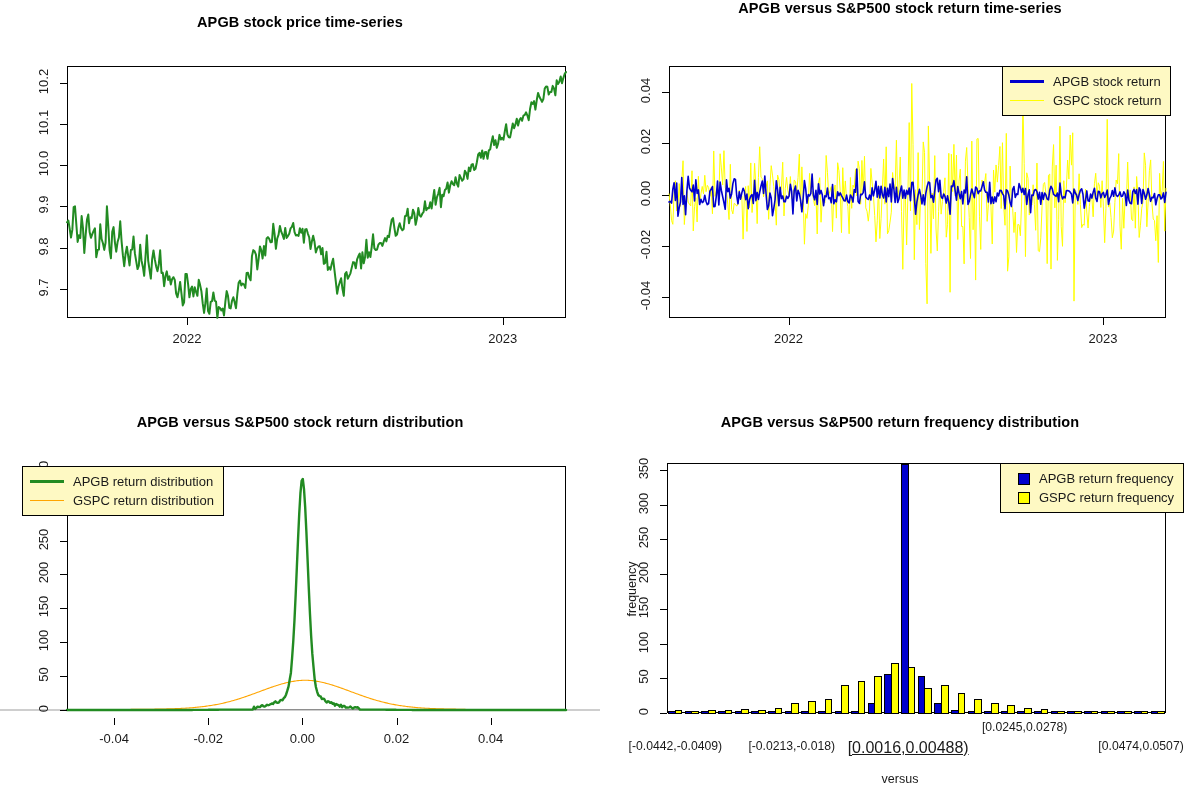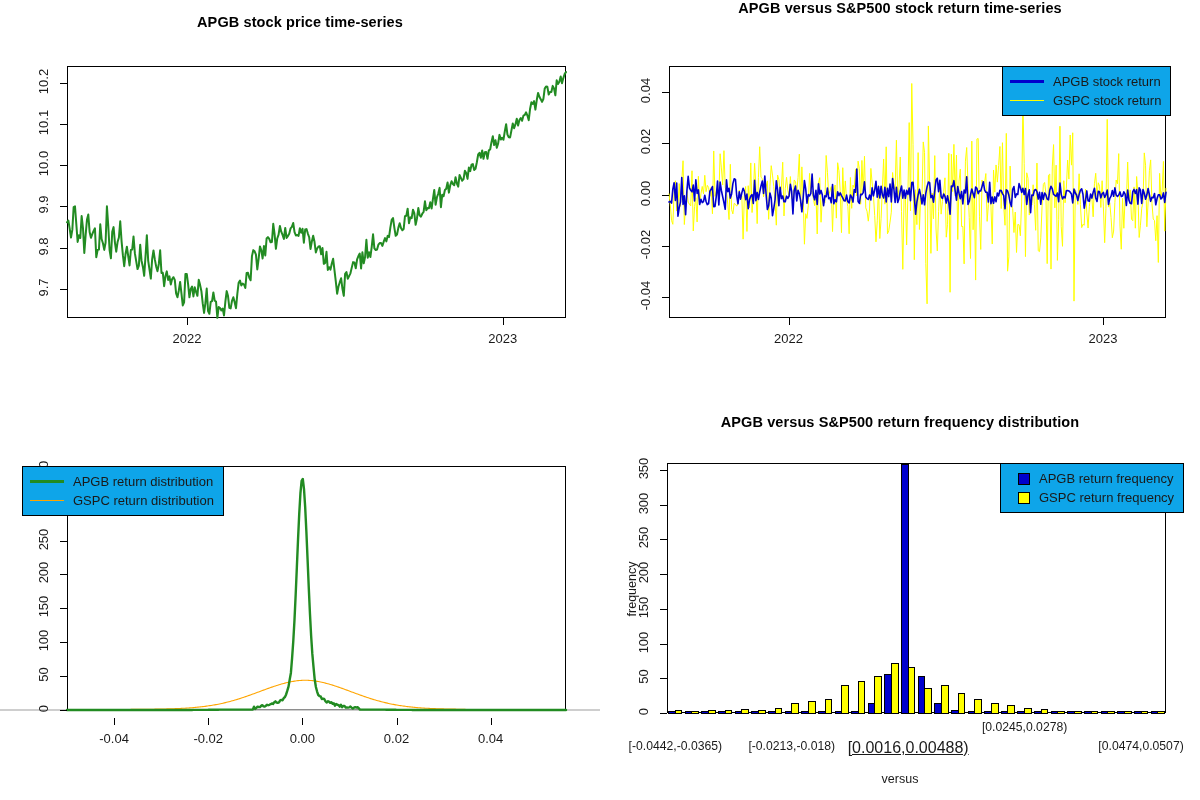--- a/index.html
+++ b/index.html
@@ -8,21 +8,21 @@
   #root{position:relative;width:1200px;height:800px;}
   .panel{position:absolute;width:600px;height:400px;}
   .p1{left:0;top:0;} .p2{left:600px;top:0;} .p3{left:0;top:400px;} .p4{left:600px;top:400px;}
   .ptitle{position:absolute;left:0;width:600px;text-align:center;font-weight:bold;font-size:14.5px;letter-spacing:.1px;}
   .plotbox{position:absolute;border:1px solid #000;box-sizing:border-box;background:transparent;}
   svg{display:block;overflow:visible;}
   .tick{position:absolute;font-size:13px;color:#1a1a1a;white-space:nowrap;}
   .ytick{transform-origin:center center;transform:rotate(-90deg);}
   .axlabel{position:absolute;font-size:12.5px;color:#1a1a1a;white-space:nowrap;}
   .axlabel.vert{transform-origin:center center;transform:rotate(-90deg);}
-  .legend{position:absolute;border:1px solid #000;background:#0ea5e9;padding:5px 9px 5px 7px;box-sizing:border-box;}
+  .legend{position:absolute;border:1px solid #000;background:#fef9c3;padding:5px 9px 5px 7px;box-sizing:border-box;}
   .legrow{display:flex;align-items:center;height:19px;}
   .legtext{font-size:13px;color:#1a1a1a;white-space:nowrap;margin-left:9px;}
   .swline{width:34px;height:0;border-top-style:solid;}
   .swbox{width:12px;height:12px;border:1px solid #000;box-sizing:border-box;margin-left:10px;}
   .tickmark{position:absolute;background:#000;}
 </style>
 </head>
 <body>
 
 <div id="root">
@@ -82,20 +82,21 @@
         <span class="legtext">APGB stock return</span>
       </div>
       <div class="legrow">
         <span class="swline" style="border-top-width:1px;border-top-color:#FFFF00;"></span>
         <span class="legtext">GSPC stock return</span>
       </div>
     </div>
   </div>
 
   <div class="panel p3">
+    <div class="ptitle" style="top:14px;">APGB versus S&amp;P500 stock return distribution</div>
     <div class="plotbox" style="left:67px;top:66px;width:499px;height:244px;"></div>
     <svg id="svg-p3" style="position:absolute;left:0;top:0;" width="600" height="400">
         <line x1="0" y1="310" x2="600" y2="310" stroke="#BEBEBE" stroke-width="1.4"></line>
         <polyline points="67.00,309.69 68.19,309.69 69.38,309.68 70.57,309.68 71.76,309.68 72.95,309.67 74.15,309.67 75.34,309.67 76.53,309.66 77.72,309.66 78.91,309.65 80.10,309.65 81.29,309.65 82.48,309.64 83.67,309.64 84.86,309.63 86.05,309.63 87.25,309.63 88.44,309.62 89.63,309.62 90.82,309.61 92.01,309.61 93.20,309.61 94.39,309.60 95.58,309.60 96.77,309.59 97.96,309.59 99.16,309.58 100.35,309.58 101.54,309.57 102.73,309.57 103.92,309.56 105.11,309.56 106.30,309.55 107.49,309.55 108.68,309.54 109.87,309.54 111.06,309.53 112.26,309.53 113.45,309.52 114.64,309.52 115.83,309.51 117.02,309.50 118.21,309.50 119.40,309.49 120.59,309.49 121.78,309.48 122.97,309.47 124.16,309.47 125.36,309.46 126.55,309.45 127.74,309.44 128.93,309.44 130.12,309.43 131.31,309.42 132.50,309.41 133.69,309.40 134.88,309.40 136.07,309.39 137.26,309.38 138.46,309.37 139.65,309.36 140.84,309.35 142.03,309.33 143.22,309.32 144.41,309.31 145.60,309.30 146.79,309.28 147.98,309.27 149.17,309.26 150.37,309.24 151.56,309.22 152.75,309.21 153.94,309.19 155.13,309.17 156.32,309.15 157.51,309.13 158.70,309.11 159.89,309.09 161.08,309.06 162.27,309.04 163.47,309.01 164.66,308.98 165.85,308.95 167.04,308.92 168.23,308.89 169.42,308.86 170.61,308.82 171.80,308.78 172.99,308.74 174.18,308.70 175.37,308.65 176.57,308.60 177.76,308.55 178.95,308.50 180.14,308.44 181.33,308.38 182.52,308.32 183.71,308.26 184.90,308.19 186.09,308.12 187.28,308.04 188.47,307.96 189.67,307.87 190.86,307.79 192.05,307.69 193.24,307.60 194.43,307.49 195.62,307.39 196.81,307.27 198.00,307.16 199.19,307.03 200.38,306.90 201.58,306.77 202.77,306.63 203.96,306.48 205.15,306.33 206.34,306.17 207.53,306.00 208.72,305.83 209.91,305.65 211.10,305.46 212.29,305.27 213.48,305.07 214.68,304.86 215.87,304.64 217.06,304.42 218.25,304.18 219.44,303.94 220.63,303.69 221.82,303.44 223.01,303.17 224.20,302.90 225.39,302.62 226.58,302.33 227.78,302.03 228.97,301.72 230.16,301.41 231.35,301.09 232.54,300.76 233.73,300.42 234.92,300.07 236.11,299.72 237.30,299.36 238.49,298.99 239.68,298.62 240.88,298.23 242.07,297.85 243.26,297.45 244.45,297.05 245.64,296.64 246.83,296.23 248.02,295.81 249.21,295.39 250.40,294.96 251.59,294.53 252.79,294.10 253.98,293.66 255.17,293.22 256.36,292.78 257.55,292.34 258.74,291.90 259.93,291.45 261.12,291.01 262.31,290.57 263.50,290.13 264.69,289.69 265.89,289.25 267.08,288.82 268.27,288.39 269.46,287.96 270.65,287.54 271.84,287.13 273.03,286.72 274.22,286.32 275.41,285.92 276.60,285.54 277.79,285.16 278.99,284.80 280.18,284.44 281.37,284.09 282.56,283.76 283.75,283.44 284.94,283.13 286.13,282.83 287.32,282.55 288.51,282.28 289.70,282.02 290.89,281.78 292.09,281.56 293.28,281.35 294.47,281.15 295.66,280.98 296.85,280.82 298.04,280.67 299.23,280.55 300.42,280.44 301.61,280.35 302.80,280.27 304.00,280.22 305.19,280.18 306.38,280.22 307.57,280.27 308.76,280.34 309.95,280.44 311.14,280.54 312.33,280.67 313.52,280.81 314.71,280.97 315.90,281.15 317.10,281.34 318.29,281.55 319.48,281.78 320.67,282.02 321.86,282.27 323.05,282.54 324.24,282.82 325.43,283.12 326.62,283.43 327.81,283.75 329.00,284.08 330.20,284.43 331.39,284.79 332.58,285.15 333.77,285.53 334.96,285.91 336.15,286.31 337.34,286.71 338.53,287.11 339.72,287.53 340.91,287.95 342.11,288.37 343.30,288.80 344.49,289.24 345.68,289.67 346.87,290.11 348.06,290.56 349.25,291.00 350.44,291.44 351.63,291.89 352.82,292.33 354.01,292.77 355.21,293.21 356.40,293.65 357.59,294.09 358.78,294.52 359.97,294.95 361.16,295.38 362.35,295.80 363.54,296.22 364.73,296.63 365.92,297.04 367.11,297.44 368.31,297.84 369.50,298.22 370.69,298.61 371.88,298.98 373.07,299.35 374.26,299.71 375.45,300.07 376.64,300.41 377.83,300.75 379.02,301.08 380.21,301.40 381.41,301.72 382.60,302.02 383.79,302.32 384.98,302.61 386.17,302.89 387.36,303.16 388.55,303.43 389.74,303.69 390.93,303.94 392.12,304.18 393.32,304.41 394.51,304.63 395.70,304.85 396.89,305.06 398.08,305.26 399.27,305.46 400.46,305.64 401.65,305.83 402.84,306.00 404.03,306.16 405.22,306.32 406.42,306.48 407.61,306.62 408.80,306.77 409.99,306.90 411.18,307.03 412.37,307.15 413.56,307.27 414.75,307.38 415.94,307.49 417.13,307.59 418.32,307.69 419.52,307.78 420.71,307.87 421.90,307.96 423.09,308.04 424.28,308.11 425.47,308.19 426.66,308.26 427.85,308.32 429.04,308.38 430.23,308.44 431.42,308.50 432.62,308.55 433.81,308.60 435.00,308.65 436.19,308.70 437.38,308.74 438.57,308.78 439.76,308.82 440.95,308.85 442.14,308.89 443.33,308.92 444.53,308.95 445.72,308.98 446.91,309.01 448.10,309.04 449.29,309.06 450.48,309.09 451.67,309.11 452.86,309.13 454.05,309.15 455.24,309.17 456.43,309.19 457.63,309.21 458.82,309.22 460.01,309.24 461.20,309.26 462.39,309.27 463.58,309.28 464.77,309.30 465.96,309.59 467.15,309.59 468.34,309.59 469.53,309.59 470.73,309.59 471.92,309.59 473.11,309.59 474.30,309.59 475.49,309.59 476.68,309.59 477.87,309.59 479.06,309.59 480.25,309.59 481.44,309.59 482.63,309.59 483.83,309.59 485.02,309.59 486.21,309.59 487.40,309.59 488.59,309.59 489.78,309.59 490.97,309.59 492.16,309.59 493.35,309.59 494.54,309.59 495.74,309.59 496.93,309.59 498.12,309.59 499.31,309.59 500.50,309.59 501.69,309.59 502.88,309.59 504.07,309.59 505.26,309.59 506.45,309.59 507.64,309.59 508.84,309.59 510.03,309.59 511.22,309.59 512.41,309.59 513.60,309.59 514.79,309.60 515.98,309.60 517.17,309.61 518.36,309.61 519.55,309.61 520.74,309.62 521.94,309.62 523.13,309.63 524.32,309.63 525.51,309.63 526.70,309.64 527.89,309.64 529.08,309.65 530.27,309.65 531.46,309.65 532.65,309.66 533.84,309.66 535.04,309.67 536.23,309.67 537.42,309.67 538.61,309.68 539.80,309.68 540.99,309.68 542.18,309.69 543.37,309.69 544.56,309.69 545.75,309.70 546.95,309.70 548.14,309.70 549.33,309.71 550.52,309.71 551.71,309.71 552.90,309.72 554.09,309.72 555.28,309.72 556.47,309.72 557.66,309.73 558.85,309.73 560.05,309.73 561.24,309.74 562.43,309.74 563.62,309.74 564.81,309.74 566.00,309.75" fill="none" stroke="#FFA500" stroke-width="1.1" stroke-linejoin="round" stroke-linecap="round"></polyline>
         <polyline points="67.00,310.00 68.19,310.00 69.38,310.00 70.57,310.00 71.76,310.00 72.95,310.00 74.15,310.00 75.34,310.00 76.53,310.00 77.72,310.00 78.91,310.00 80.10,310.00 81.29,310.00 82.48,310.00 83.67,310.00 84.86,310.00 86.05,310.00 87.25,310.00 88.44,310.00 89.63,310.00 90.82,310.00 92.01,310.00 93.20,310.00 94.39,310.00 95.58,310.00 96.77,310.00 97.96,310.00 99.16,310.00 100.35,310.00 101.54,310.00 102.73,310.00 103.92,310.00 105.11,310.00 106.30,310.00 107.49,310.00 108.68,310.00 109.87,310.00 111.06,310.00 112.26,310.00 113.45,310.00 114.64,310.00 115.83,310.00 117.02,310.00 118.21,310.00 119.40,310.00 120.59,310.00 121.78,310.00 122.97,310.00 124.16,310.00 125.36,310.00 126.55,310.00 127.74,310.00 128.93,310.00 130.12,310.00 131.31,310.00 132.50,310.00 133.69,310.00 134.88,310.00 136.07,310.00 137.26,310.00 138.46,310.00 139.65,310.00 140.84,310.00 142.03,310.00 143.22,310.00 144.41,309.99 145.60,309.99 146.79,309.99 147.98,309.99 149.17,309.99 150.37,309.99 151.56,309.99 152.75,309.99 153.94,309.99 155.13,309.99 156.32,309.99 157.51,309.99 158.70,309.99 159.89,309.99 161.08,309.99 162.27,309.99 163.47,309.99 164.66,309.98 165.85,309.98 167.04,309.98 168.23,309.98 169.42,309.98 170.61,309.98 171.80,309.98 172.99,309.97 174.18,309.97 175.37,309.97 176.57,309.97 177.76,309.97 178.95,309.97 180.14,309.96 181.33,309.96 182.52,309.96 183.71,309.95 184.90,309.95 186.09,309.95 187.28,309.94 188.47,309.94 189.67,309.94 190.86,309.93 192.05,309.93 193.24,309.92 194.43,309.92 195.62,309.91 196.81,309.91 198.00,309.90 199.19,309.89 200.38,309.89 201.58,309.88 202.77,309.87 203.96,309.86 205.15,309.85 206.34,309.84 207.53,309.83 208.72,309.82 209.91,309.81 211.10,309.79 212.29,309.78 213.48,309.76 214.68,309.75 215.87,309.73 217.06,309.71 218.25,309.69 219.44,309.67 220.63,309.65 221.82,309.63 223.01,309.60 224.20,309.59 225.39,309.59 226.58,309.59 227.78,309.59 228.97,309.59 230.16,309.59 231.35,309.59 232.54,309.59 233.73,309.59 234.92,309.59 236.11,309.59 237.30,309.59 238.49,309.59 239.68,309.59 240.88,309.59 242.07,309.59 243.26,309.59 244.45,309.59 245.64,309.59 246.83,309.59 248.02,309.59 249.21,309.59 250.40,309.59 251.59,309.59 252.79,309.59 253.98,306.69 255.17,308.92 256.36,307.88 257.55,306.74 258.74,307.00 259.93,307.16 261.12,305.83 262.31,305.15 263.50,306.29 264.69,306.60 265.89,305.69 267.08,304.80 268.27,305.20 269.46,304.76 270.65,304.20 271.84,303.46 273.03,303.92 274.22,302.33 275.41,301.33 276.60,302.57 277.79,302.75 278.99,302.33 280.18,300.37 281.37,299.91 282.56,300.29 283.75,298.07 284.94,296.99 286.13,294.43 287.32,290.69 288.51,286.60 289.70,279.66 290.89,272.97 292.09,258.09 293.28,241.12 294.47,220.24 295.66,195.01 296.85,167.33 298.04,139.35 299.23,113.79 300.42,93.48 301.61,80.85 302.80,78.90 304.00,89.04 305.19,107.39 306.38,131.75 307.57,159.33 308.76,187.34 309.95,213.44 311.14,236.04 312.33,253.95 313.52,267.22 314.71,279.53 315.90,286.94 317.10,291.53 318.29,295.02 319.48,296.03 320.67,296.42 321.86,299.05 323.05,298.71 324.24,298.94 325.43,301.24 326.62,302.57 327.81,301.28 329.00,301.58 330.20,302.87 331.39,302.17 332.58,303.78 333.77,303.25 334.96,305.63 336.15,303.99 337.34,304.76 338.53,305.11 339.72,306.63 340.91,304.73 342.11,307.21 343.30,305.94 344.49,305.91 345.68,307.64 346.87,307.48 348.06,307.60 349.25,307.39 350.44,306.50 351.63,307.62 352.82,308.54 354.01,307.65 355.21,307.08 356.40,307.52 357.59,307.28 358.78,308.27 359.97,309.59 361.16,309.59 362.35,309.59 363.54,309.59 364.73,309.59 365.92,309.59 367.11,309.59 368.31,309.59 369.50,309.59 370.69,309.59 371.88,309.59 373.07,309.59 374.26,309.59 375.45,309.59 376.64,309.59 377.83,309.59 379.02,309.59 380.21,309.59 381.41,309.59 382.60,309.62 383.79,309.64 384.98,309.67 386.17,309.69 387.36,309.71 388.55,309.73 389.74,309.74 390.93,309.76 392.12,309.77 393.32,309.79 394.51,309.80 395.70,309.82 396.89,309.83 398.08,309.84 399.27,309.85 400.46,309.86 401.65,309.87 402.84,309.88 404.03,309.88 405.22,309.89 406.42,309.90 407.61,309.90 408.80,309.91 409.99,309.92 411.18,309.92 412.37,309.93 413.56,309.93 414.75,309.94 415.94,309.94 417.13,309.94 418.32,309.95 419.52,309.95 420.71,309.95 421.90,309.96 423.09,309.96 424.28,309.96 425.47,309.96 426.66,309.97 427.85,309.97 429.04,309.97 430.23,309.97 431.42,309.97 432.62,309.98 433.81,309.98 435.00,309.98 436.19,309.98 437.38,309.98 438.57,309.98 439.76,309.98 440.95,309.98 442.14,309.99 443.33,309.99 444.53,309.99 445.72,309.99 446.91,309.99 448.10,309.99 449.29,309.99 450.48,309.99 451.67,309.99 452.86,309.99 454.05,309.99 455.24,309.99 456.43,309.99 457.63,309.99 458.82,309.99 460.01,309.99 461.20,310.00 462.39,310.00 463.58,310.00 464.77,310.00 465.96,310.00 467.15,310.00 468.34,310.00 469.53,310.00 470.73,310.00 471.92,310.00 473.11,310.00 474.30,310.00 475.49,310.00 476.68,310.00 477.87,310.00 479.06,310.00 480.25,310.00 481.44,310.00 482.63,310.00 483.83,310.00 485.02,310.00 486.21,310.00 487.40,310.00 488.59,310.00 489.78,310.00 490.97,310.00 492.16,310.00 493.35,310.00 494.54,310.00 495.74,310.00 496.93,310.00 498.12,310.00 499.31,310.00 500.50,310.00 501.69,310.00 502.88,310.00 504.07,310.00 505.26,310.00 506.45,310.00 507.64,310.00 508.84,310.00 510.03,310.00 511.22,310.00 512.41,310.00 513.60,310.00 514.79,310.00 515.98,310.00 517.17,310.00 518.36,310.00 519.55,310.00 520.74,310.00 521.94,310.00 523.13,310.00 524.32,310.00 525.51,310.00 526.70,310.00 527.89,310.00 529.08,310.00 530.27,310.00 531.46,310.00 532.65,310.00 533.84,310.00 535.04,310.00 536.23,310.00 537.42,310.00 538.61,310.00 539.80,310.00 540.99,310.00 542.18,310.00 543.37,310.00 544.56,310.00 545.75,310.00 546.95,310.00 548.14,310.00 549.33,310.00 550.52,310.00 551.71,310.00 552.90,310.00 554.09,310.00 555.28,310.00 556.47,310.00 557.66,310.00 558.85,310.00 560.05,310.00 561.24,310.00 562.43,310.00 563.62,310.00 564.81,310.00 566.00,310.00" fill="none" stroke="#228B22" stroke-width="2.4" stroke-linejoin="round" stroke-linecap="round"></polyline>
       </svg>
     <div id="p3-axes">
         <div class="tickmark" style="left: 60px; top: 310px; width: 7px; height: 1px;"></div>
         <div class="tick ytick" style="left: 23px; top: 301px; width: 40px; text-align: center;">0</div>
         <div class="tickmark" style="left: 60px; top: 276.111px; width: 7px; height: 1px;"></div>
@@ -210,21 +211,21 @@
         <div class="tickmark" style="left: 60px; top: 208.833px; width: 7px; height: 1px;"></div>
         <div class="tick ytick" style="left: 23px; top: 199.833px; width: 40px; text-align: center;">150</div>
         <div class="tickmark" style="left: 60px; top: 174.111px; width: 7px; height: 1px;"></div>
         <div class="tick ytick" style="left: 23px; top: 165.111px; width: 40px; text-align: center;">200</div>
         <div class="tickmark" style="left: 60px; top: 139.389px; width: 7px; height: 1px;"></div>
         <div class="tick ytick" style="left: 23px; top: 130.389px; width: 40px; text-align: center;">250</div>
         <div class="tickmark" style="left: 60px; top: 104.667px; width: 7px; height: 1px;"></div>
         <div class="tick ytick" style="left: 23px; top: 95.6667px; width: 40px; text-align: center;">300</div>
         <div class="tickmark" style="left: 60px; top: 69.9444px; width: 7px; height: 1px;"></div>
         <div class="tick ytick" style="left: 23px; top: 60.9444px; width: 40px; text-align: center;">350</div>
-        <div class="tick" style="font-size: 12.2px; left: -4.68333px; top: 339px; width: 160px; text-align: center;">[-0.0442,-0.0365)</div>
+        <div class="tick" style="font-size: 12.2px; left: -4.68333px; top: 339px; width: 160px; text-align: center;">[-0.0442,-0.0409)</div>
         <div class="tick" style="font-size: 12.2px; left: 111.75px; top: 339px; width: 160px; text-align: center;">[-0.0213,-0.018)</div>
         <div class="tick" style="font-size: 16px; left: 228.183px; top: 339px; width: 160px; text-align: center; text-decoration: underline;">[0.0016,0.00488)</div>
         <div class="tick" style="font-size: 12.2px; left: 344.617px; top: 320px; width: 160px; text-align: center;">[0.0245,0.0278)</div>
         <div class="tick" style="font-size: 12.2px; left: 461.05px; top: 339px; width: 160px; text-align: center;">[0.0474,0.0507)</div>
       </div>
     <div class="axlabel vert" style="left:-8px;top:182px;width:80px;text-align:center;">frequency</div>
     <div class="axlabel" style="left:0px;top:372px;width:600px;text-align:center;">versus</div>
     <div class="legend" style="left:400px;top:63px;">
       <div class="legrow">
         <span class="swbox" style="background:#0000CD;"></span>

